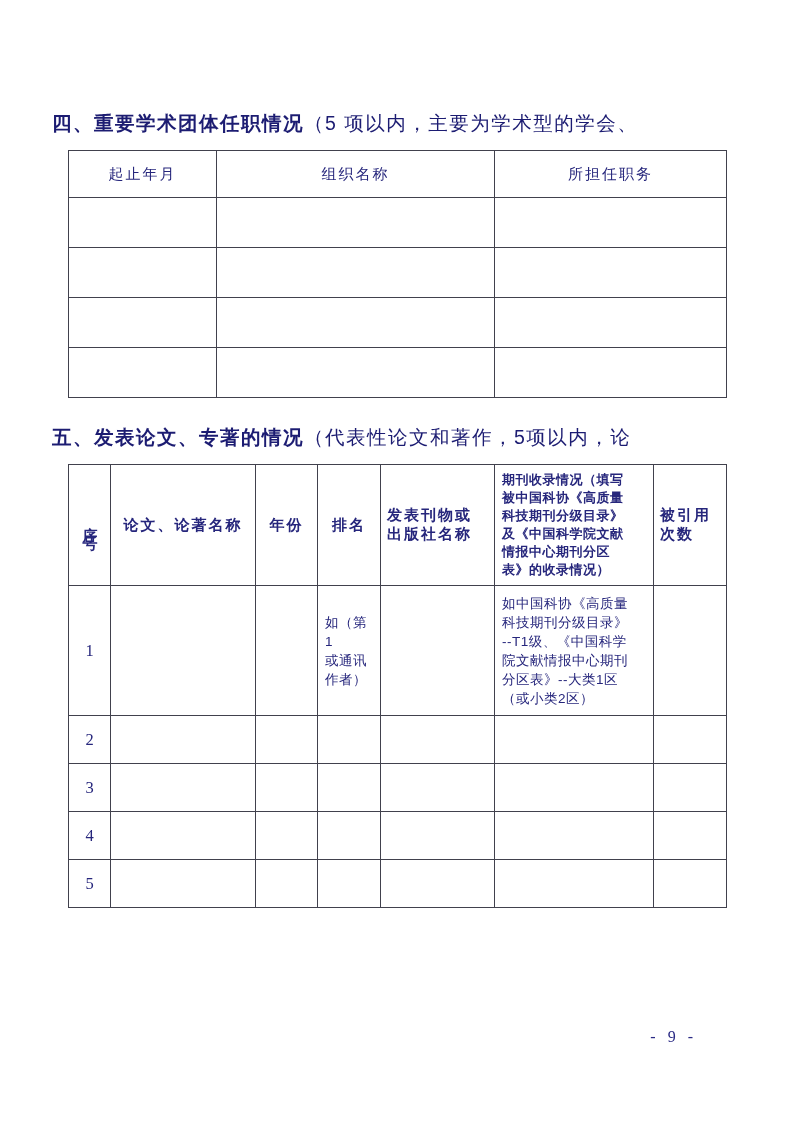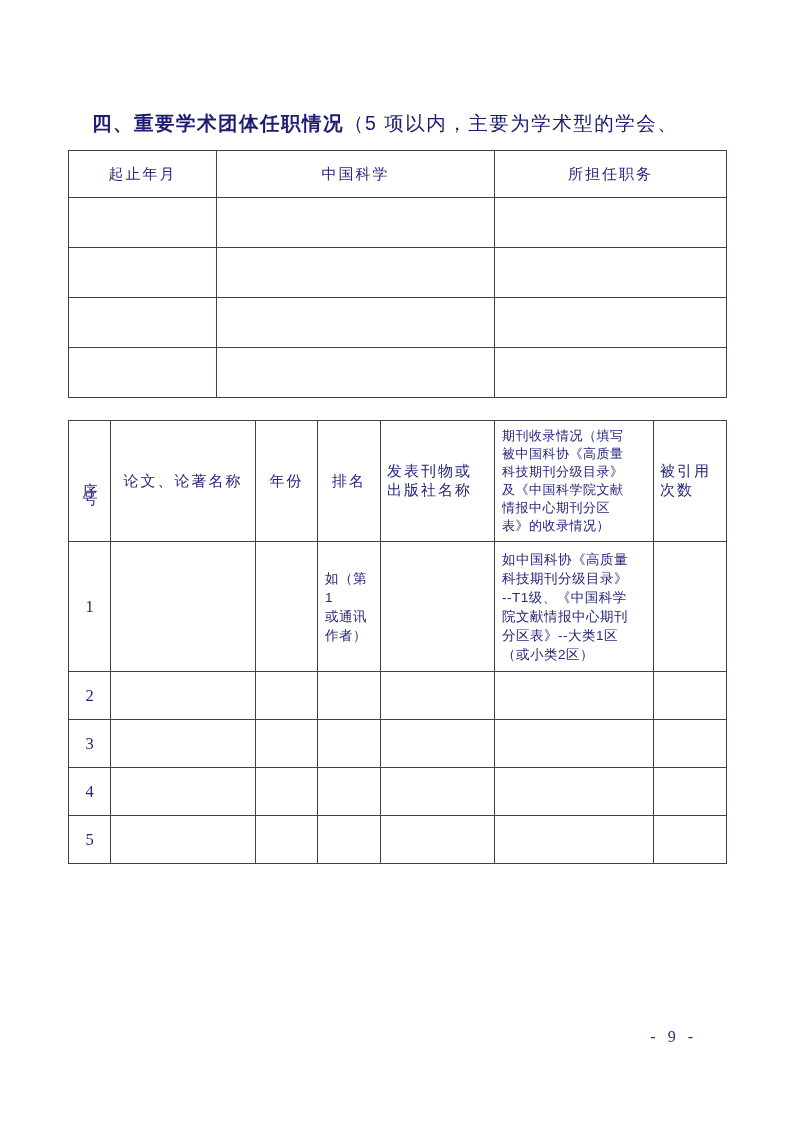--- a/index.html
+++ b/index.html
@@ -7,21 +7,21 @@
   body {
     width:793px; height:1123px;
     font-family:"Liberation Sans", sans-serif;
     color:#26267c;
     position:relative;
     overflow:hidden;
   }
   .page { position:absolute; inset:0; padding-top:106px; }
 
   .section-title {
-    margin-left:92px;
+    margin-left:52px;
     width:640px;
     font-size:19.5px;
     line-height:34px;
     letter-spacing:1.5px;
     color:#1c1c72;
   }
   .section-title .bold { font-weight:bold; }
 
   table {
     border-collapse:collapse;
@@ -38,21 +38,21 @@
     padding:4px 6px;
     letter-spacing:2px;
     overflow:hidden;
   }
 
   
   .t1-header td { height:47px; }
   .t1-row td { height:50px; }
 
   
-  .t2-header td { height:93px; }
+  .t2-header td { height:93px;font-weight:bold; }
   .t2-row1 td { height:130px; }
   .t2-row td { height:48px; }
 
   .pre-center { white-space:pre-line; text-align:left; }
   .pre-left { white-space:pre-line; text-align:left; vertical-align:middle; }
   .small { font-size:13px; letter-spacing:0.5px; line-height:18px; padding:6px 7px; }
   .hint { font-size:13.5px; letter-spacing:0.5px; line-height:19px; padding:6px 7px;margin-left:31px; }
 
   .vertical {
     display:inline-block;
@@ -92,21 +92,21 @@
 
     <table>
       <colgroup>
         <col style="width:148px">
           <col style="width:278px">
           <col style="width:232px">
       </colgroup>
       <tbody>
         <tr class="t1-header">
           <td>起止年月</td>
-          <td>中国科学</td>
+          <td>组织名称</td>
           <td>所担任职务</td>
         </tr>
         <tr class="t1-row">
           <td></td>
           <td></td>
           <td></td>
         </tr>
         <tr class="t1-row">
           <td></td>
           <td></td>
@@ -121,20 +121,21 @@
           <td></td>
           <td></td>
           <td></td>
         </tr>
       </tbody>
     </table>
   </div>
 
   <div class="section-5">
     <div class="section-title">
+      <div><span class="bold">五、发表论文、专著的情况</span><span>（代表性论文和著作，5项以内，论</span></div>
     </div>
 
     <table>
       <colgroup>
         <col style="width:42px">
           <col style="width:145px">
           <col style="width:62px">
           <col style="width:63px">
           <col style="width:114px">
           <col style="width:159px">

